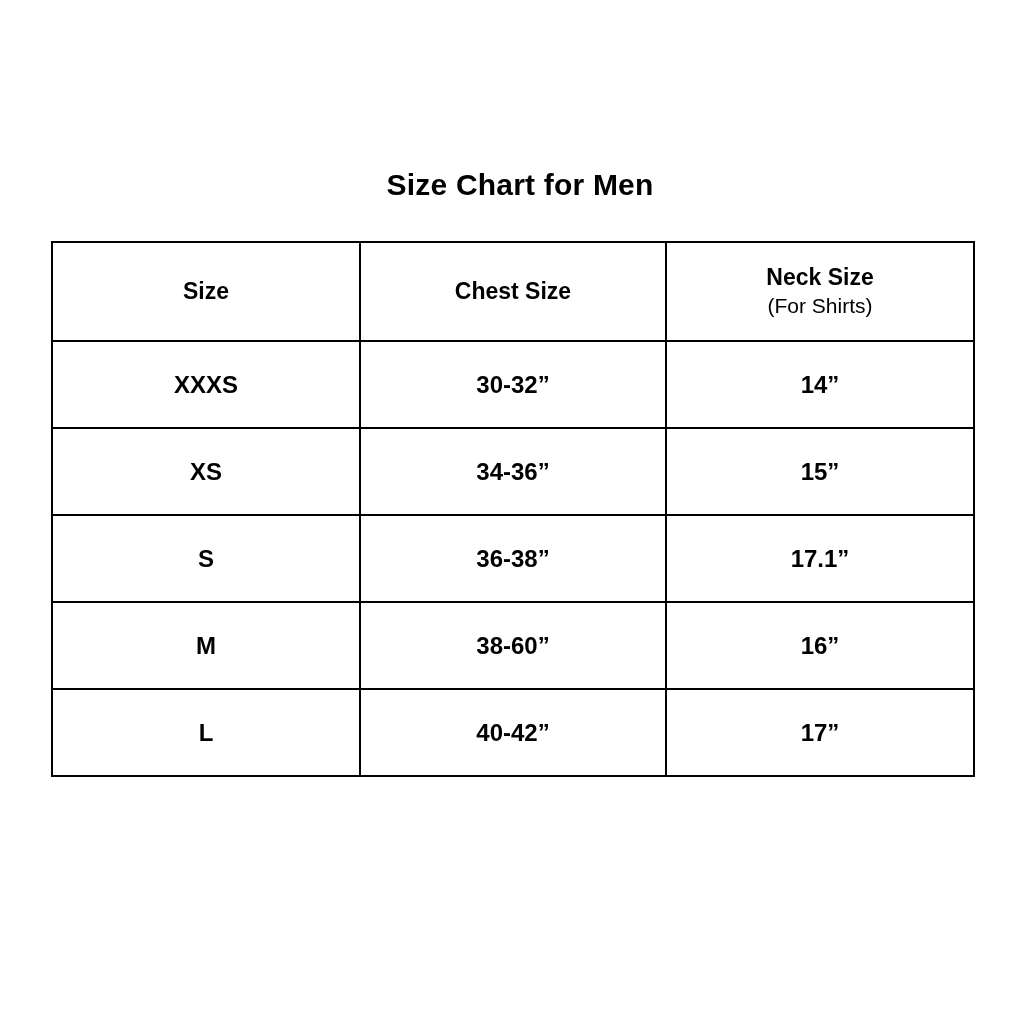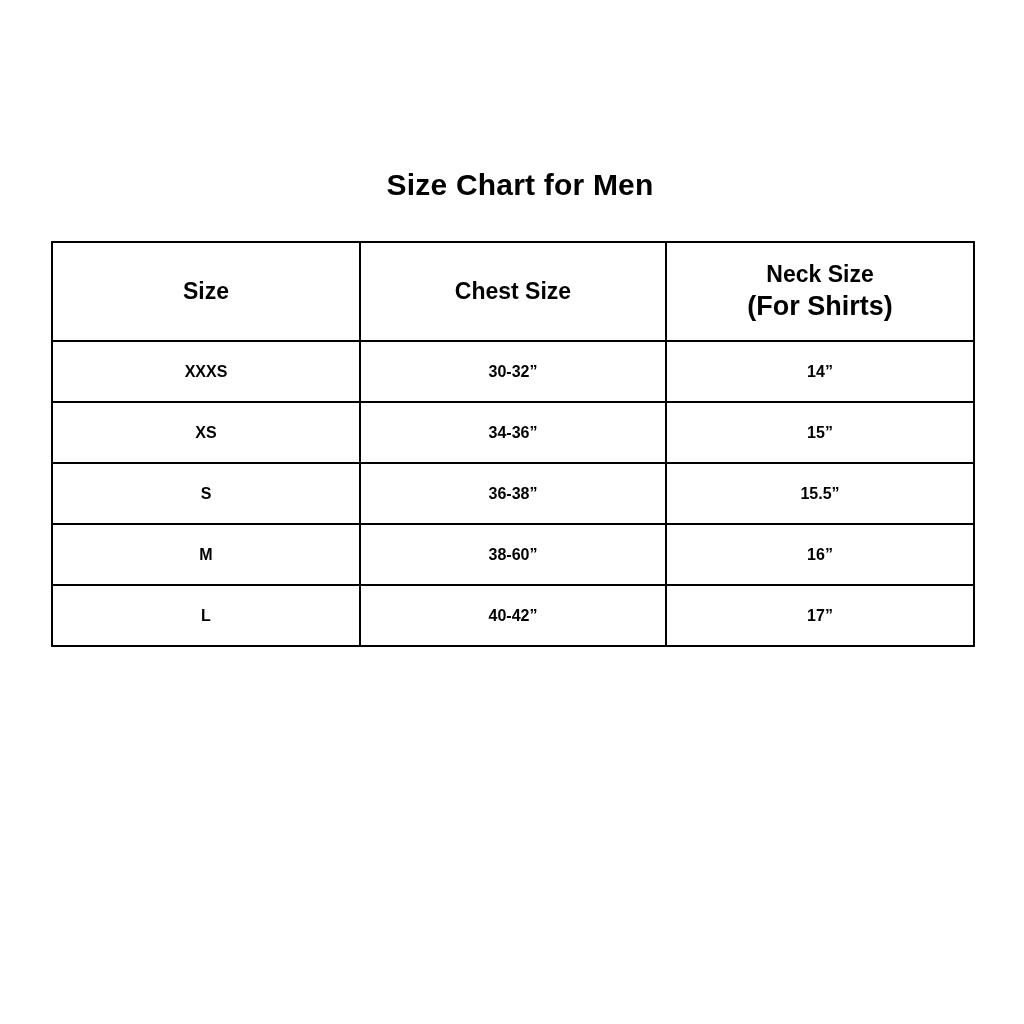--- a/index.html
+++ b/index.html
@@ -51,31 +51,31 @@
     color: #000000;
   }
   table.size-chart thead th {
     height: 97px;
     font-size: 23px;
     line-height: 1.28;
     padding: 0 6px;
   }
   table.size-chart tbody td {
     height: 53px;
-    font-size: 16px;
-    padding: 3px 6px;
+    font-size: 24px;
+    padding: 16px 6px;
     margin-left: 26px;
   }
   .col-size { width: 308px; }
   .col-chest { width: 306px; }
   .col-neck { width: 308px; }
   .hdr-sub {
     display: block;
-    font-size: 27px;
-    font-weight: bold;
+    font-size: 21px;
+    font-weight: normal;
   }
 </style>
 </head>
 <body>
 
 <div class="page">
 
   <div class="title">Size Chart for Men</div>
 
   <div class="table-wrap">
@@ -106,21 +106,21 @@
           <td>14”</td>
         </tr>
         <tr>
           <td>XS</td>
           <td>34-36”</td>
           <td>15”</td>
         </tr>
         <tr>
           <td>S</td>
           <td>36-38”</td>
-          <td>15.5”</td>
+          <td>17.1”</td>
         </tr>
         <tr>
           <td>M</td>
           <td>38-60”</td>
           <td>16”</td>
         </tr>
         <tr>
           <td>L</td>
           <td>40-42”</td>
           <td>17”</td>

